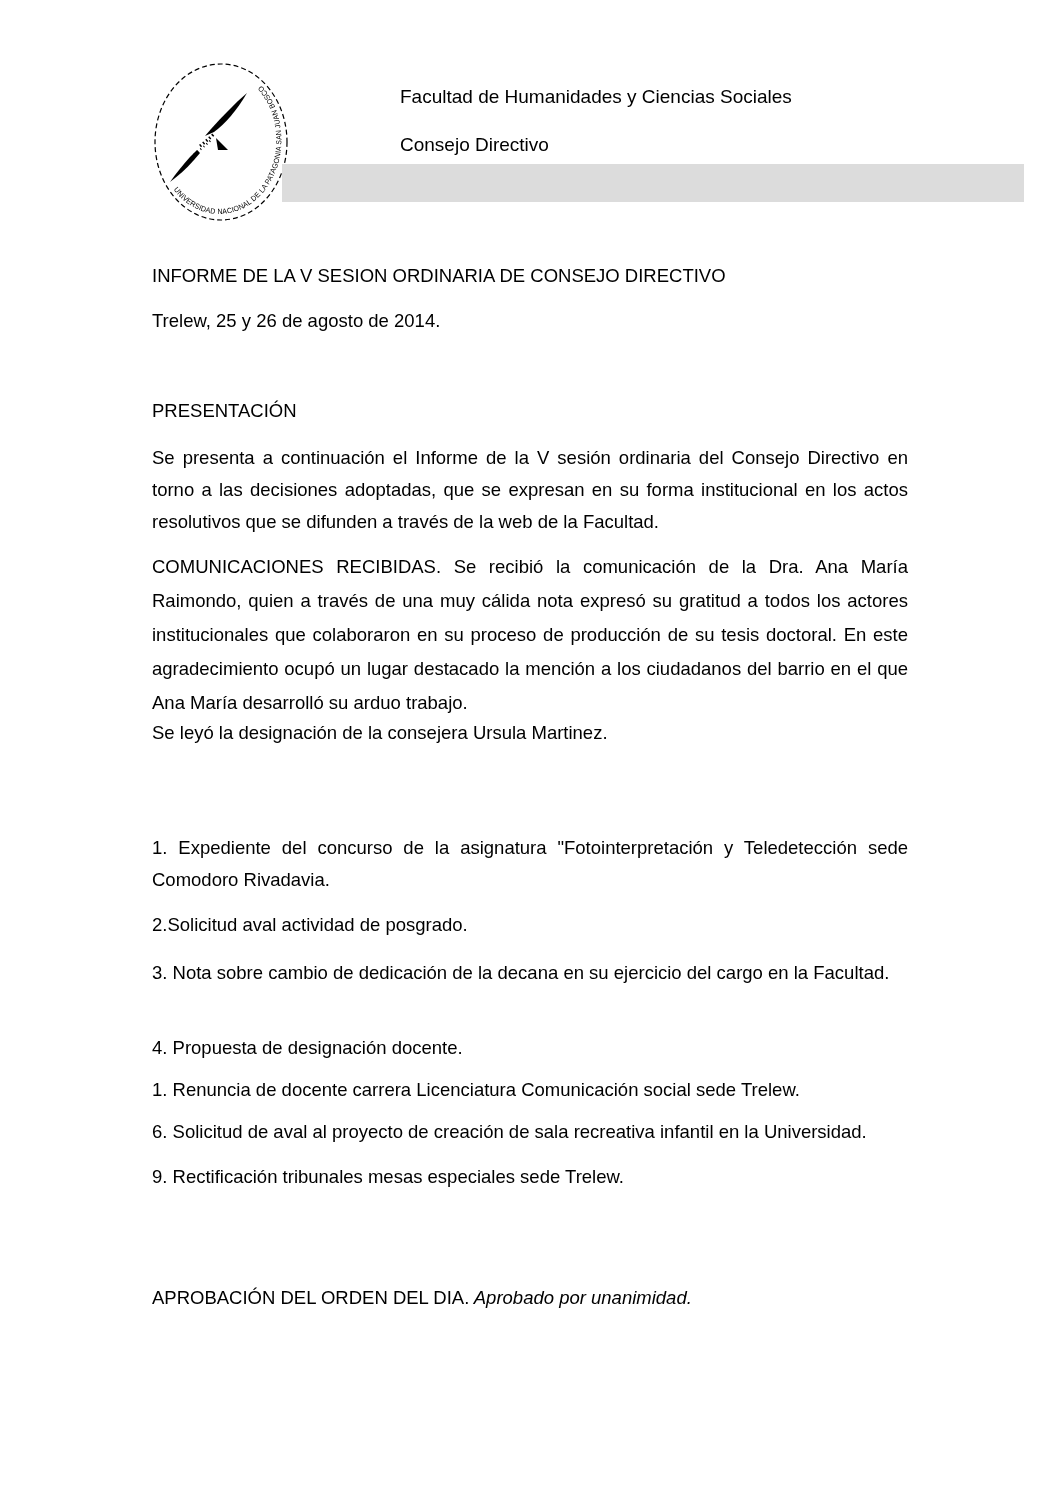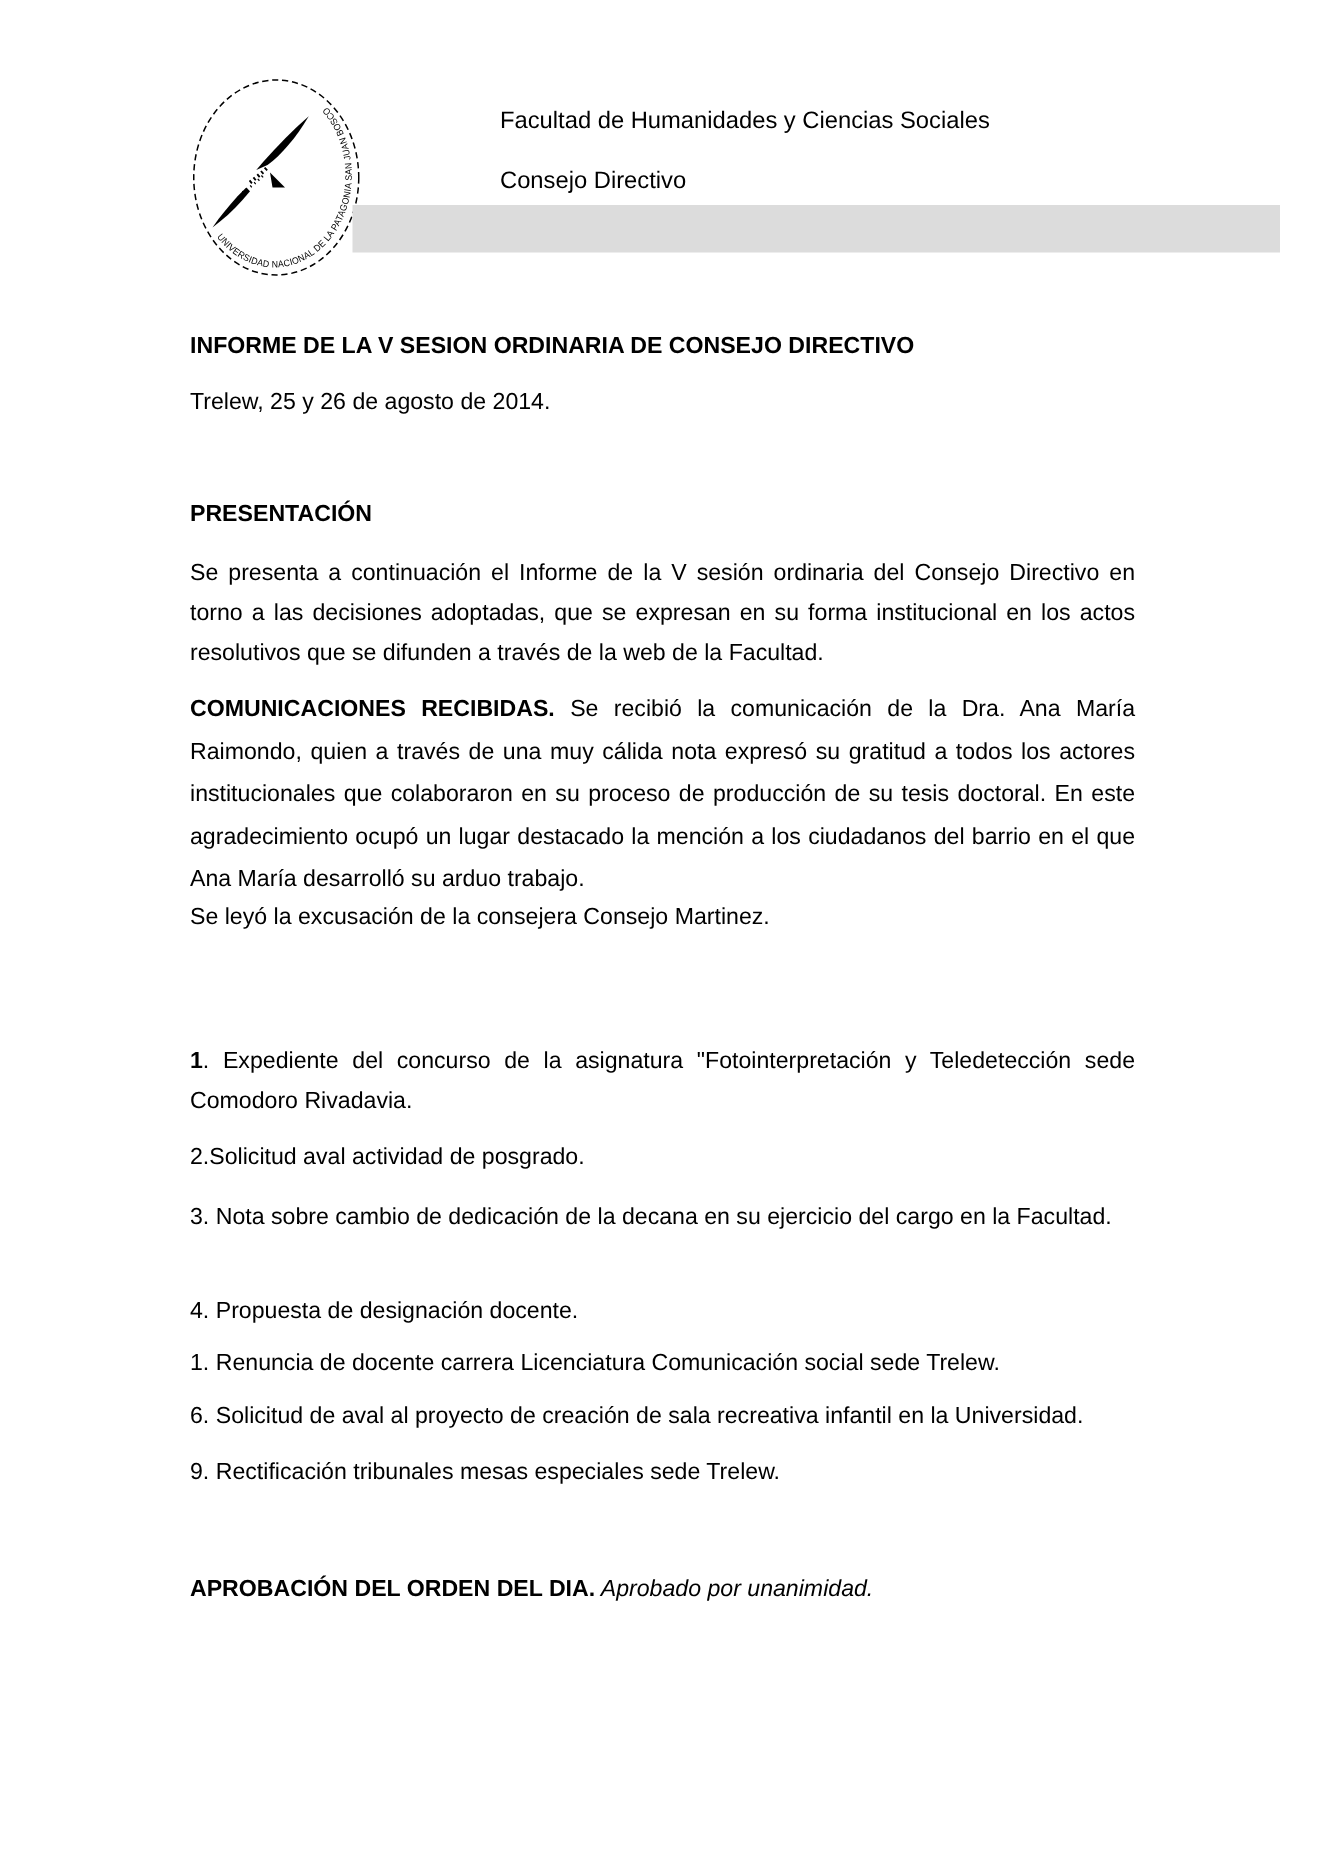--- a/index.html
+++ b/index.html
@@ -10,21 +10,21 @@
     color:#000000;
     font-family:"Liberation Sans", sans-serif;
     overflow:hidden;
   }
   .blk{
     position:absolute;
     left:152px;width:756px;
     font-size:18.5px;line-height:32px;
     color:#000;
   }
-  .bold{font-weight:700;}
+  .bold{font-weight:400;}
   .italic{font-style:italic;}
   .just{text-align:justify;}
   .nowrap{white-space:pre;}
   .lh34{line-height:34px;}
   .hline{
     position:absolute;left:400px;width:556px;
     font-size:19px;line-height:24px;
     white-space:nowrap;
   }
   .bar{
@@ -64,27 +64,27 @@
   <div class="hline" style="top:133px">Consejo Directivo</div>
   <div class="bar" style="background-color: rgb(220, 220, 220);"></div>
 
   <div class="blk bold nowrap" style="top:260px">INFORME DE LA V SESION ORDINARIA DE CONSEJO DIRECTIVO</div>
   <div class="blk nowrap" style="top:305px">Trelew, 25 y 26 de agosto de 2014.</div>
 
   <div class="blk bold nowrap" style="top:395px">PRESENTACIÓN</div>
   <div class="blk just" style="top:442px">Se presenta a continuación el Informe de la V sesión ordinaria del Consejo Directivo en torno a las decisiones adoptadas, que se expresan en su forma institucional en los actos resolutivos que se difunden a través de la web de la Facultad.</div>
 
   <div class="blk just lh34" style="top:550px"><span class="bold">COMUNICACIONES RECIBIDAS.</span><span> Se recibió la comunicación de la Dra. Ana María Raimondo, quien a través de una muy cálida nota expresó su gratitud a todos los actores institucionales que colaboraron en su proceso de producción de su tesis doctoral. En este agradecimiento ocupó un lugar destacado la mención a los ciudadanos del barrio en el que Ana María desarrolló su arduo trabajo.</span></div>
-  <div class="blk nowrap" style="top:717px">Se leyó la excusación de la consejera Consejo Martinez.</div>
+  <div class="blk nowrap" style="top:717px">Se leyó la designación de la consejera Ursula Martinez.</div>
 
 
   <div class="blk just" style="top:832px"><span class="bold">1</span><span>. Expediente del concurso de la asignatura "Fotointerpretación y Teledetección sede Comodoro Rivadavia.</span></div>
 
   <div class="blk nowrap" style="top:909px">2.Solicitud aval actividad de posgrado.</div>
   <div class="blk just" style="top:957px">3. Nota sobre cambio de dedicación de la decana en su ejercicio del cargo en la Facultad.</div>
   <div class="blk nowrap" style="top:1032px">4. Propuesta de designación docente.</div>
   <div class="blk nowrap" style="top:1074px">1. Renuncia de docente carrera Licenciatura Comunicación social sede Trelew.</div>
   <div class="blk nowrap" style="top:1116px">6. Solicitud de aval al proyecto de creación de sala recreativa infantil en la Universidad.</div>
   <div class="blk nowrap" style="top:1161px">9. Rectificación tribunales mesas especiales sede Trelew.</div>
 
-  <div class="blk nowrap" style="top:1255px"><span class="bold">APROBACIÓN DEL ORDEN DEL DIA.</span><span class="italic"> Aprobado por unanimidad.</span></div>
+  <div class="blk nowrap" style="top:1282px"><span class="bold">APROBACIÓN DEL ORDEN DEL DIA.</span><span class="italic"> Aprobado por unanimidad.</span></div>
 
 </div>
 
 </body></html>

